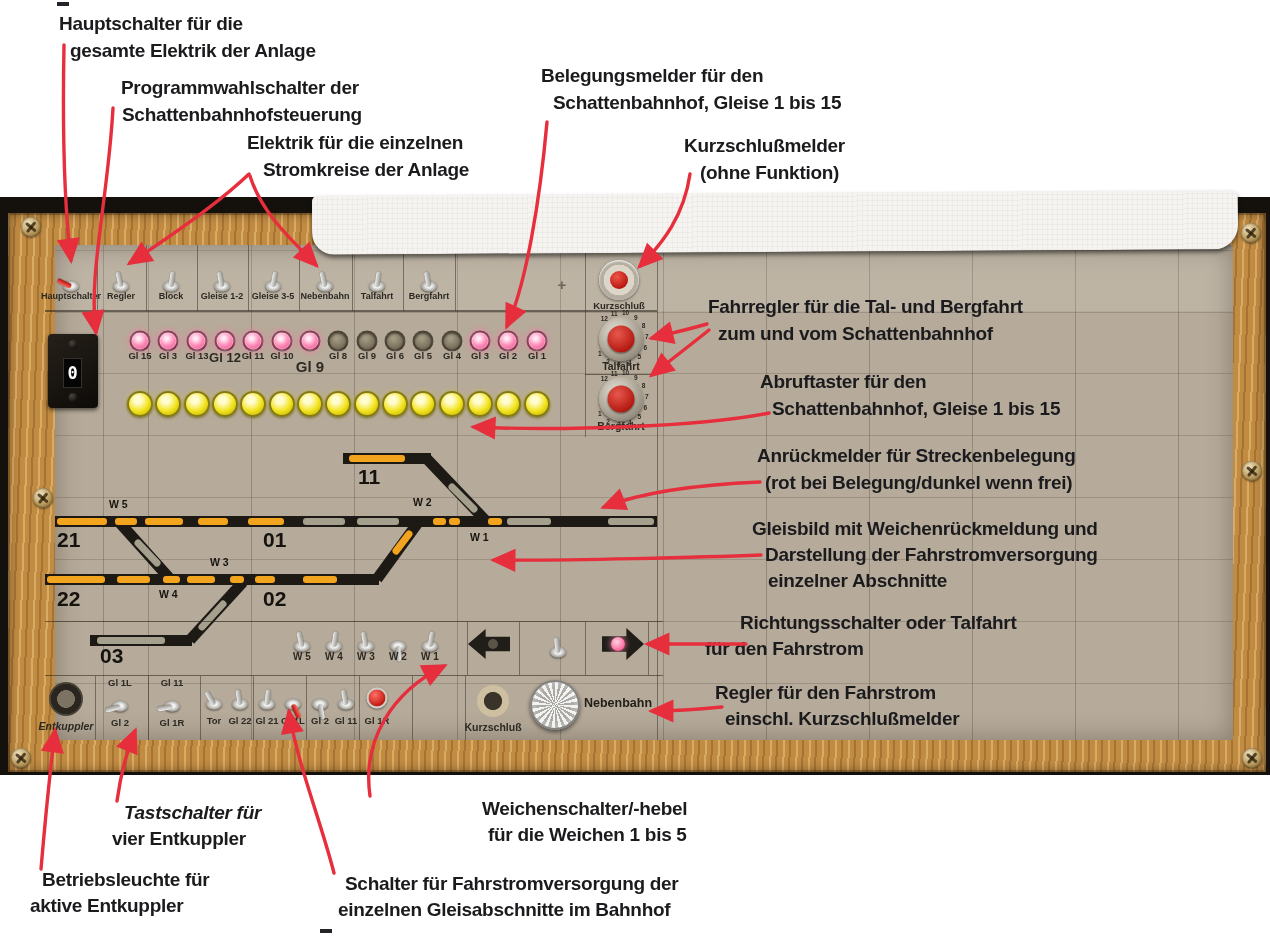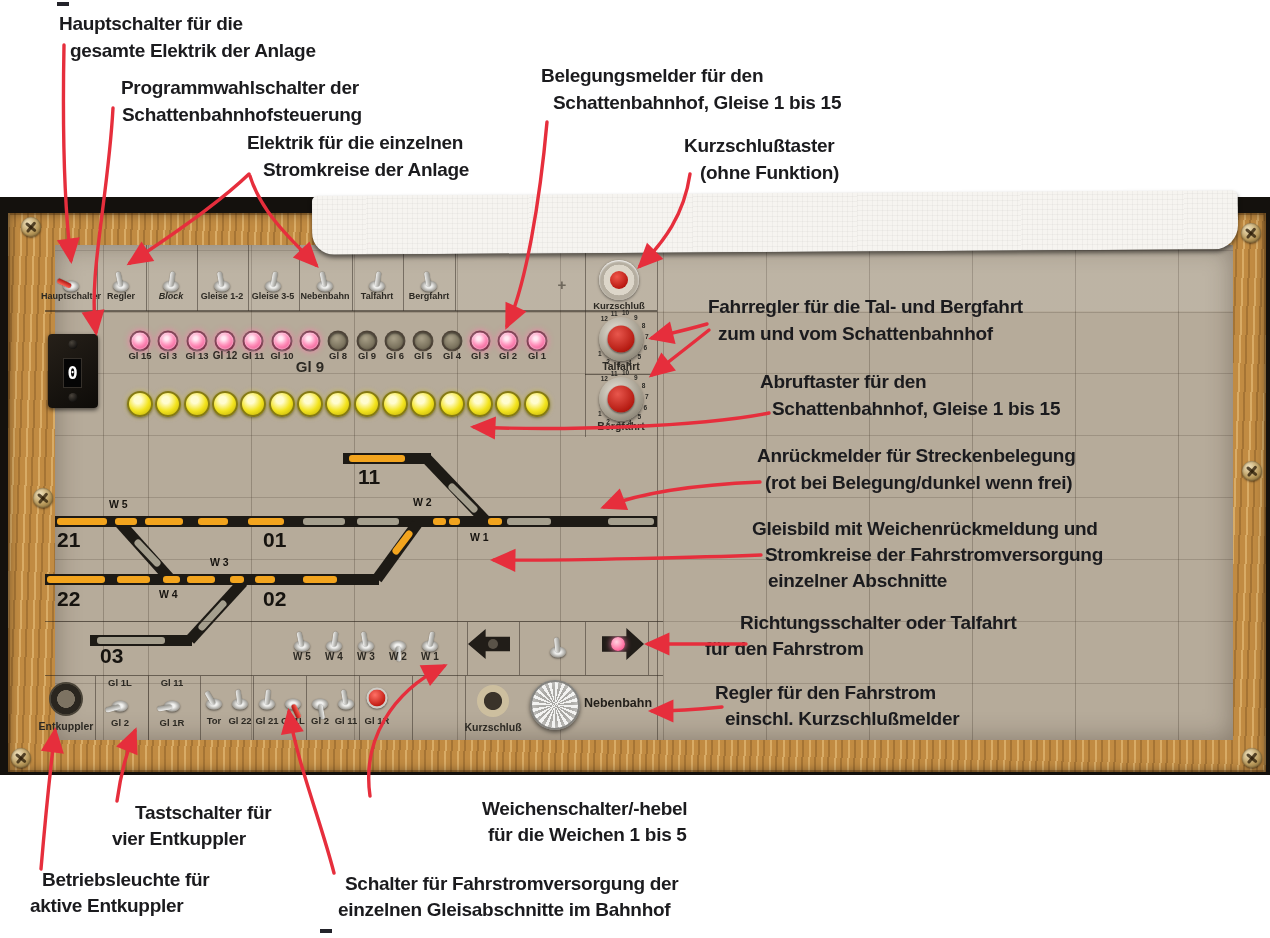--- a/index.html
+++ b/index.html
@@ -202,21 +202,21 @@
   </div>
   <div class="tgl" style="left:558px;top:646px;--rot:-6deg;">
     <span class="base"></span>
       <span class="lever"></span>
   </div>
   <div id="arrow-right" class="dirarrow" able="false">
     <div class="dot"></div>
   </div>
 
   <div id="entk-ind" class="ring" style="left:66px;top:699px;"></div>
-  <div class="plabel" style="left:66px;top:720px;font-size:10.5px;">Entkuppler</div>
+  <div class="plabel" style="left:66px;top:720px;font-size:10.5px;font-style:italic;">Entkuppler</div>
 
   <div class="plabel" style="left:120px;top:677px;font-size:9.5px;">Gl 1L</div>
   <div class="tgl" style="left:120px;top:700px;--rot:-105deg;">
     <span class="base"></span>
       <span class="lever"></span>
     </div>
   <div class="plabel" style="left:120px;top:717px;font-size:9.5px;">Gl 2</div>
 
   <div class="plabel" style="left:172px;top:677px;font-size:9.5px;">Gl 11</div>
   <div class="tgl" style="left:172px;top:700px;--rot:-100deg;">
@@ -245,50 +245,50 @@
   </div>
   <div>
     <div class="annline" style="left:247px;top:131px;">Elektrik für die einzelnen</div>
     <div class="annline" style="left:263px;top:158px;">Stromkreise der Anlage</div>
   </div>
   <div>
     <div class="annline" style="left:541px;top:64px;">Belegungsmelder für den</div>
     <div class="annline" style="left:553px;top:91px;">Schattenbahnhof, Gleise 1 bis 15</div>
   </div>
   <div>
-    <div class="annline" style="left:684px;top:134px;">Kurzschlußtaster</div>
+    <div class="annline" style="left:684px;top:134px;">Kurzschlußmelder</div>
     <div class="annline" style="left:700px;top:161px;">(ohne Funktion)</div>
   </div>
   <div>
     <div class="annline" style="left:708px;top:295px;">Fahrregler für die Tal- und Bergfahrt</div>
     <div class="annline" style="left:718px;top:322px;">zum und vom Schattenbahnhof</div>
   </div>
   <div>
     <div class="annline" style="left:760px;top:370px;">Abruftaster für den</div>
     <div class="annline" style="left:772px;top:397px;">Schattenbahnhof, Gleise 1 bis 15</div>
   </div>
   <div>
     <div class="annline" style="left:757px;top:444px;">Anrückmelder für Streckenbelegung</div>
     <div class="annline" style="left:765px;top:471px;">(rot bei Belegung/dunkel wenn frei)</div>
   </div>
   <div>
     <div class="annline" style="left:752px;top:517px;">Gleisbild mit Weichenrückmeldung und</div>
-    <div class="annline" style="left:765px;top:543px;">Stromkreise der Fahrstromversorgung</div>
+    <div class="annline" style="left:765px;top:543px;">Darstellung der Fahrstromversorgung</div>
     <div class="annline" style="left:768px;top:569px;">einzelner Abschnitte</div>
   </div>
   <div>
     <div class="annline" style="left:740px;top:611px;">Richtungsschalter oder Talfahrt</div>
     <div class="annline" style="left:705px;top:637px;">für den Fahrstrom</div>
   </div>
   <div>
     <div class="annline" style="left:715px;top:681px;">Regler für den Fahrstrom</div>
     <div class="annline" style="left:725px;top:707px;">einschl. Kurzschlußmelder</div>
   </div>
   <div>
-    <div class="annline" style="left:135px;top:801px;">Tastschalter für</div>
+    <div class="annline" style="left:124px;top:801px;font-style:italic;">Tastschalter für</div>
     <div class="annline" style="left:112px;top:827px;">vier Entkuppler</div>
   </div>
   <div>
     <div class="annline" style="left:482px;top:797px;">Weichenschalter/-hebel</div>
     <div class="annline" style="left:488px;top:823px;">für die Weichen 1 bis 5</div>
   </div>
   <div>
     <div class="annline" style="left:42px;top:868px;">Betriebsleuchte für</div>
     <div class="annline" style="left:30px;top:894px;">aktive Entkuppler</div>
   </div>
@@ -330,21 +330,21 @@
     <div class="plabel" style="left: 71px; top: 291px; font-size: 9px;">Hauptschalter</div>
     <div class="tgl" style="left: 121px; top: 280px; --rot: -12deg;">
       <span class="base"></span>
       <span class="lever"></span>
     </div>
     <div class="plabel" style="left: 121px; top: 291px; font-size: 9px;">Regler</div>
     <div class="tgl" style="left: 171px; top: 280px; --rot: 8deg;">
       <span class="base"></span>
       <span class="lever"></span>
     </div>
-    <div class="plabel" style="left: 171px; top: 291px; font-size: 9px; font-style: italic;">Block</div>
+    <div class="plabel" style="left: 171px; top: 291px; font-size: 9px;">Block</div>
     <div class="tgl" style="left: 222px; top: 280px; --rot: -10deg;">
       <span class="base"></span>
       <span class="lever"></span>
     </div>
     <div class="plabel" style="left: 222px; top: 291px; font-size: 9px;">Gleise 1-2</div>
     <div class="tgl" style="left: 273px; top: 280px; --rot: 10deg;">
       <span class="base"></span>
       <span class="lever"></span>
     </div>
     <div class="plabel" style="left: 273px; top: 291px; font-size: 9px;">Gleise 3-5</div>
@@ -374,21 +374,21 @@
     <div class="glight lit" style="left: 140px; top: 341px;"></div>
     <div class="plabel" style="left: 140px; top: 350px; font-size: 9.5px;">Gl 15</div>
     <div class="ybtn" style="left: 140px; top: 404px;"></div>
     <div class="glight lit" style="left: 168px; top: 341px;"></div>
     <div class="plabel" style="left: 168px; top: 350px; font-size: 9.5px;">Gl 3</div>
     <div class="ybtn" style="left: 168px; top: 404px;"></div>
     <div class="glight lit" style="left: 197px; top: 341px;"></div>
     <div class="plabel" style="left: 197px; top: 350px; font-size: 9.5px;">Gl 13</div>
     <div class="ybtn" style="left: 197px; top: 404px;"></div>
     <div class="glight lit" style="left: 225px; top: 341px;"></div>
-    <div class="plabel" style="left: 225px; top: 350px; font-size: 10px;">Gl 12</div>
+    <div class="plabel" style="left: 225px; top: 350px; font-size: 13px;">Gl 12</div>
     <div class="ybtn" style="left: 225px; top: 404px;"></div>
     <div class="glight lit" style="left: 253px; top: 341px;"></div>
     <div class="plabel" style="left: 253px; top: 350px; font-size: 9.5px;">Gl 11</div>
     <div class="ybtn" style="left: 253px; top: 404px;"></div>
     <div class="glight lit" style="left: 282px; top: 341px;"></div>
     <div class="plabel" style="left: 282px; top: 350px; font-size: 9.5px;">Gl 10</div>
     <div class="ybtn" style="left: 282px; top: 404px;"></div>
     <div class="glight lit" style="left: 310px; top: 341px;"></div>
     <div class="plabel" style="left: 310px; top: 358px; font-size: 15px;">Gl 9</div>
     <div class="ybtn" style="left: 310px; top: 404px;"></div>

